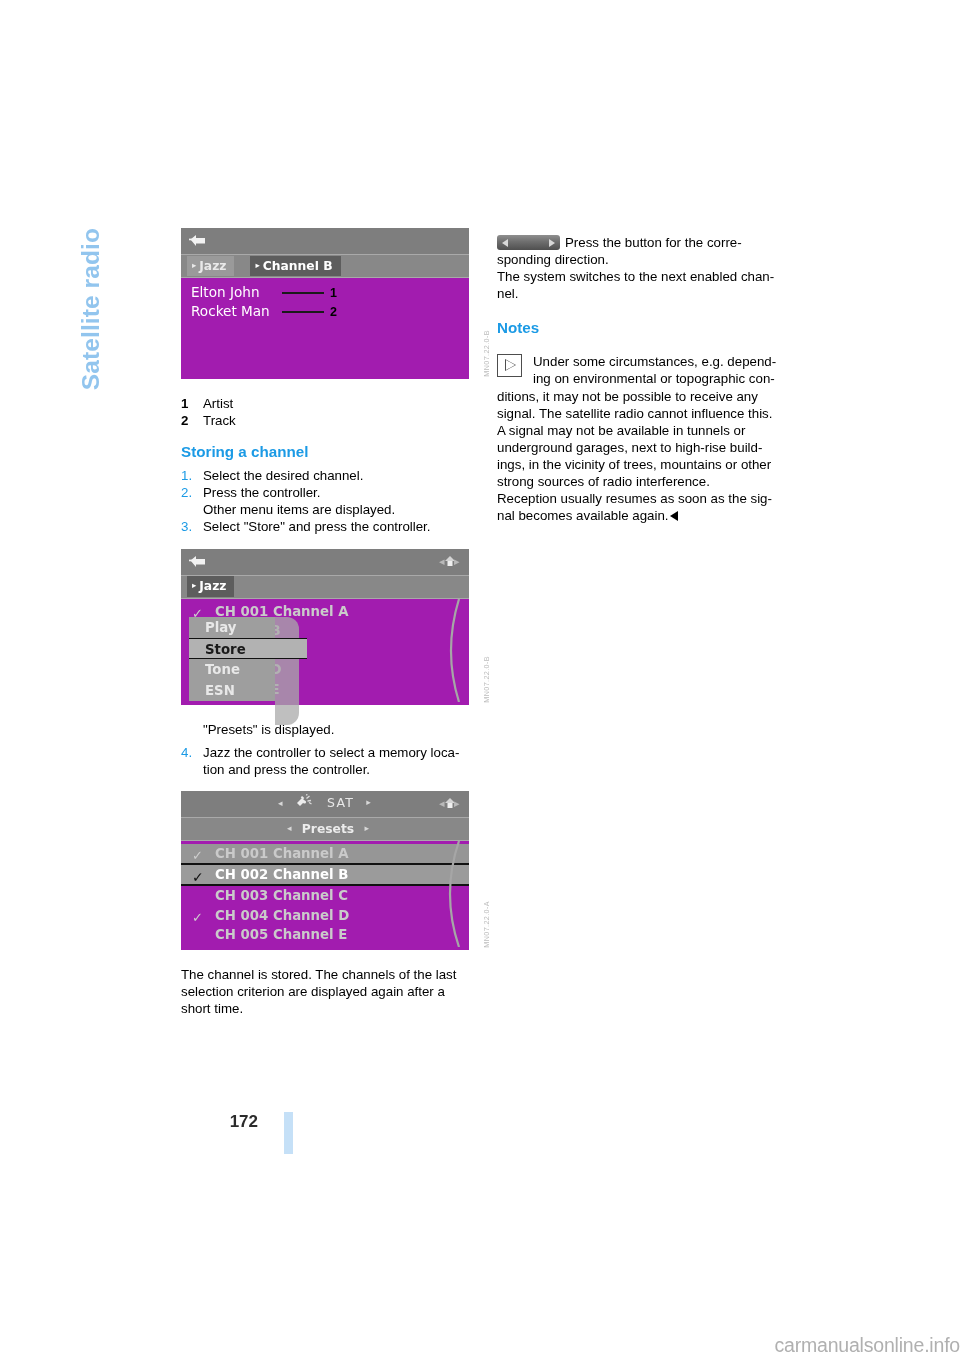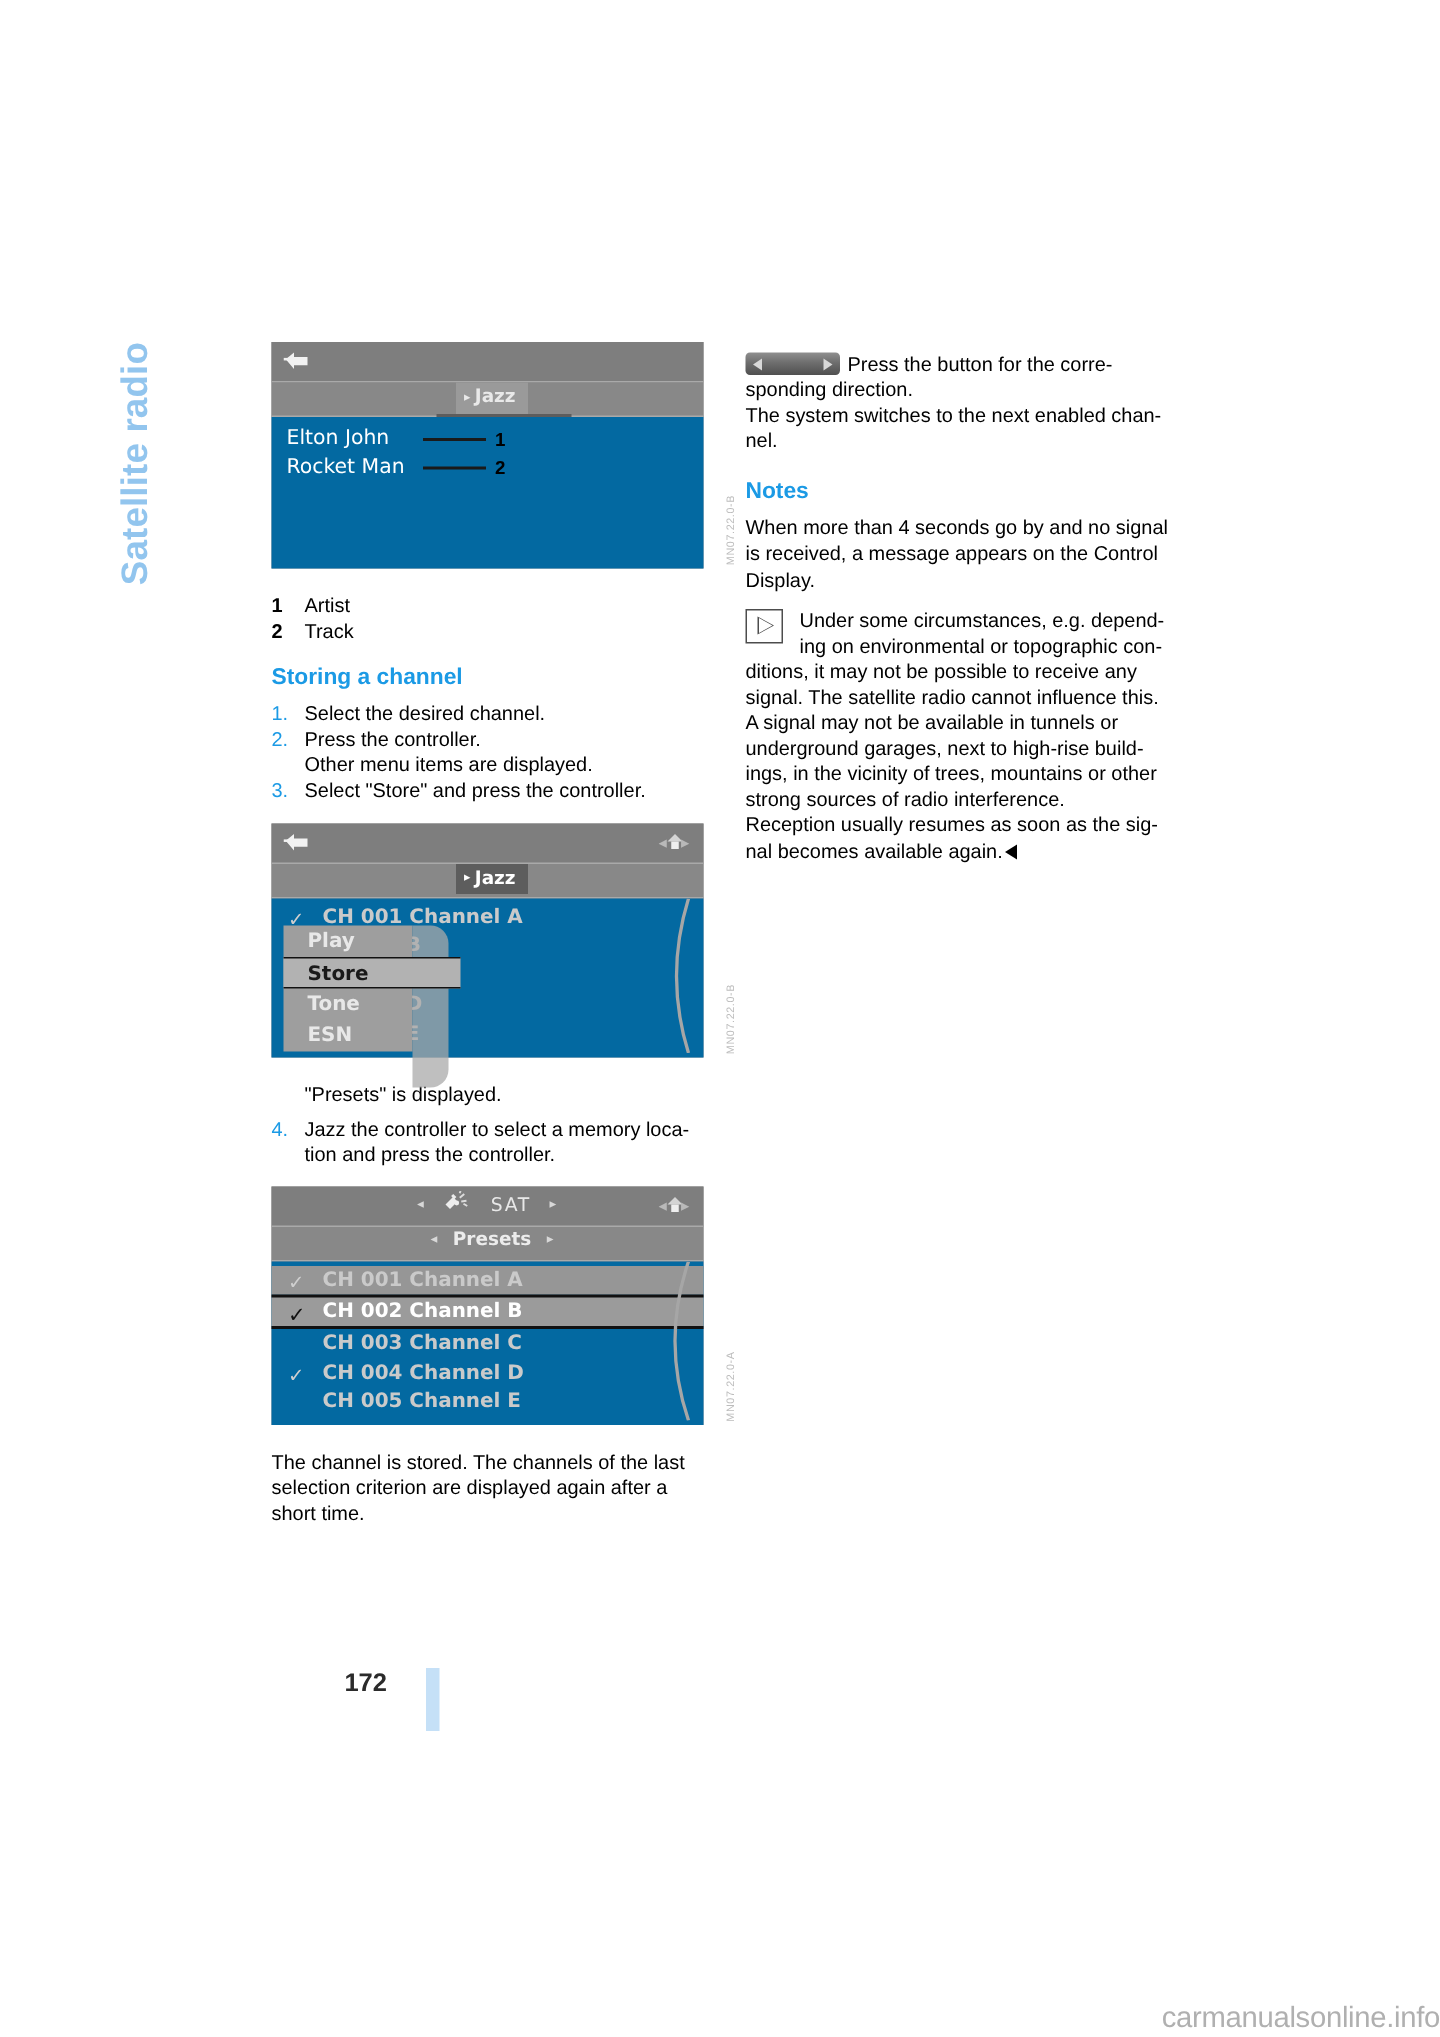--- a/index.html
+++ b/index.html
@@ -268,21 +268,20 @@
   }
 
   .fig-crumbbar {
     height: 22px;
     background: #888888;
     border-bottom: 1.5px solid #a9a9a9;
     position: relative;
     display: flex;
     align-items: center;
     padding-left: 6px;
-    flex-direction: column;
   }
   .crumb {
     color: #e9e9e9;
     font-size: 12.3px;
     font-weight: bold;
     padding: 1px 8px 2px 5px;
     white-space: nowrap;
   }
   .crumb.boxed  { background: #9a9a9a; }
   .crumb.active { background: #5d5d5d; color: #ffffff; }
@@ -290,21 +289,21 @@
   .crumb-center {
     color: #ececec;
     font-size: 12.3px;
     font-weight: bold;
     width: 100%;
     text-align: center;
   }
 
   .fig-body {
     position: relative;
-    background: #0369a1;
+    background: #a21caf;
   }
 
   
   .np-line {
     position: absolute;
     color: #ffffff;
     font-size: 13.6px;
     font-weight: normal;
     white-space: nowrap;
   }
@@ -643,25 +642,20 @@
     <span>The system switches to the next enabled chan-</span><br>
     <span>nel.</span>
   </div>
 
   <div class="spacer-16"></div>
 
   <h2 class="h2">Notes</h2>
 
   <div class="spacer-6"></div>
 
-  <div class="para">
-    <span>When more than 4 seconds go by and no signal</span><br>
-    <span>is received, a message appears on the Control</span><br>
-    <span>Display.</span>
-  </div>
 
   <div class="spacer-10"></div>
 
   <div class="note-block">
     <span class="note-icon">
       <span class="tri"></span>
       <span class="tri-in"></span>
     </span>
     <span>Under some circumstances, e.g. depend-</span><br>
     <span>ing on environmental or topographic con-</span>

